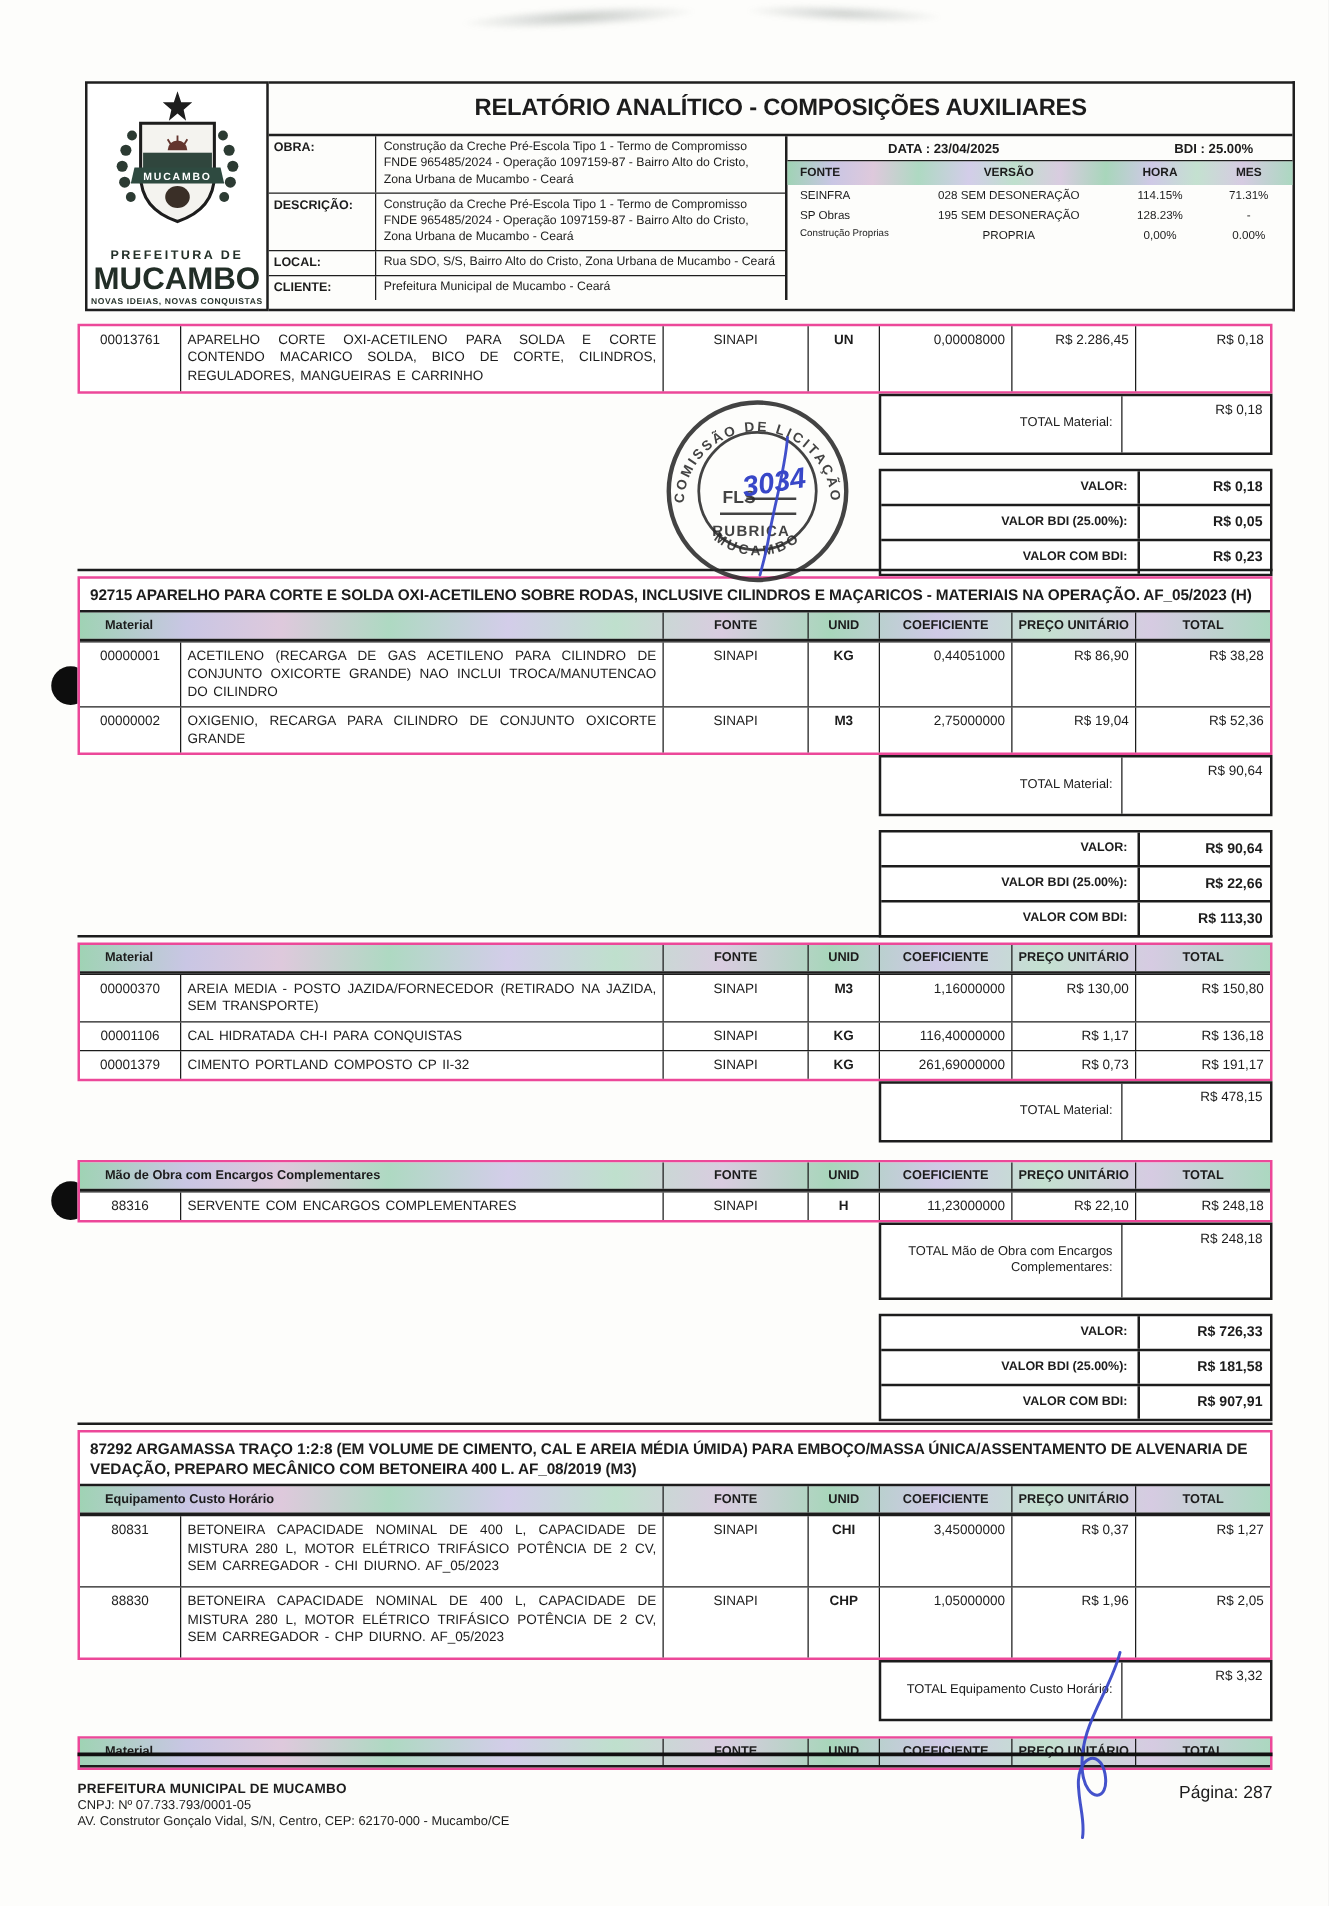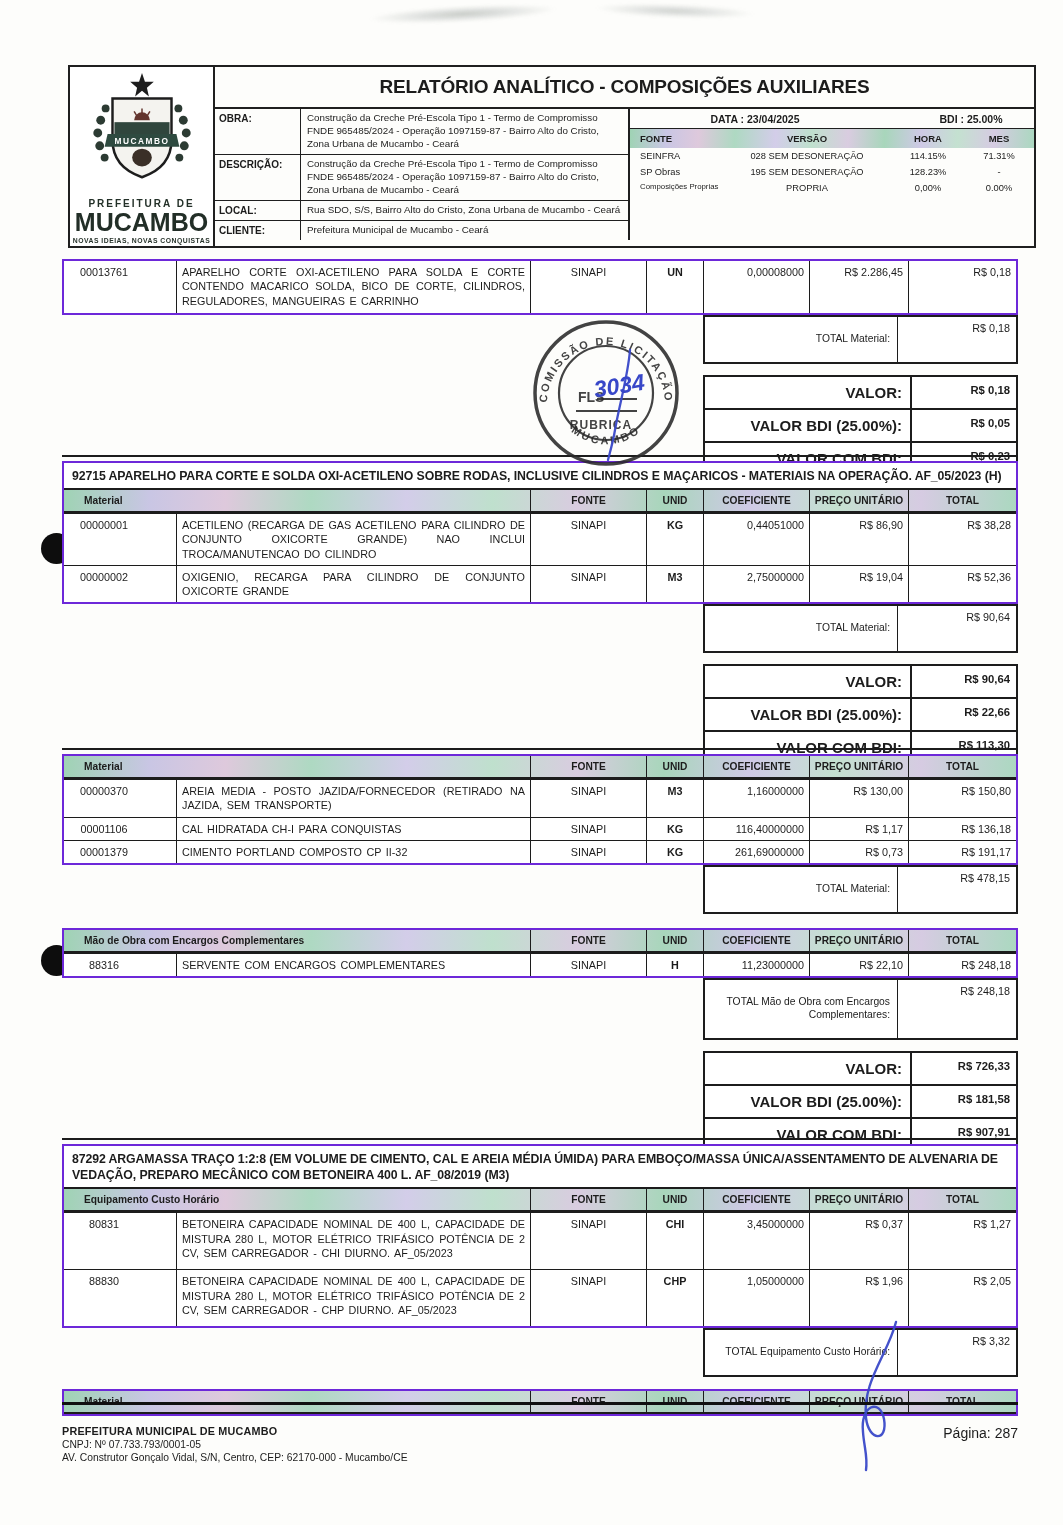--- a/index.html
+++ b/index.html
@@ -32,44 +32,44 @@
   .ft-head{display:flex;font-size:9.5px;font-weight:bold;padding:4px 0;border-top:1.5px solid #1f1f1f;}
   .ft-row{display:flex;font-size:9.3px;padding:3px 0;}
   .ft-c1{width:92px;padding-left:10px;box-sizing:border-box;}
   .ft-c2{width:170px;text-align:center;}
   .ft-c3{width:72px;text-align:center;}
   .ft-c4{width:70px;text-align:center;}
   .ft-small{font-size:7.8px;line-height:1.15;}
   
   .blk{position:absolute;left:62px;width:956px;}
   .dline{border-top:2.5px solid #1c1c1c;margin-bottom:4px;}
-  .box{border:2px solid #6d28d9;background:#fff;}
+  .box{border:2px solid #ec4899;background:#fff;}
   .sec-head{padding:5px 8px 4px 8px;font-size:12.3px;font-weight:bold;line-height:1.32;letter-spacing:-.1px;}
   .thead{display:flex;border-top:2px solid #1c1c1c;border-bottom:2px solid #1c1c1c;font-weight:bold;align-items:center;}
   .box > .thead:first-child{border-top:none;}
   .th{font-size:10.2px;padding:5px 4px;box-sizing:border-box;}
   .th-group{flex:1;padding-left:20px;text-align:left;}
   .trow{display:flex;border-top:1.5px solid #1c1c1c;}
   .trow:first-of-type{border-top:none;}
   .cell{padding:4px 5px;font-size:10.8px;line-height:1.32;box-sizing:border-box;}
   .bl{border-left:1.5px solid #1c1c1c;}
   .c-code{width:80px;text-align:center;flex:none;}
-  .c-desc{flex:1;text-align:justify;word-spacing:1.5px;margin-left:32px;}
+  .c-desc{flex:1;text-align:justify;word-spacing:1.5px;}
   .c-fonte{width:116px;text-align:center;flex:none;}
   .c-unid{width:57px;text-align:center;flex:none;font-weight:bold;}
   .c-coef{width:106px;text-align:right;flex:none;}
   .c-preco{width:99px;text-align:right;flex:none;}
   .c-total{width:108px;text-align:right;flex:none;}
   .totline{display:flex;border:2px solid #1c1c1c;margin-left:641px;width:315px;box-sizing:border-box;background:#fff;}
   .tot-lab{flex:1;text-align:right;font-size:10.3px;padding:16px 7px;line-height:1.25;}
   .tot-val{width:106px;border-left:1.5px solid #1c1c1c;text-align:right;font-size:10.8px;padding:5px 6px;display:flex;align-items:flex-start;justify-content:flex-end;}
   .valbox{margin-left:641px;width:315px;border:2px solid #1c1c1c;margin-top:11px;box-sizing:border-box;background:#fff;}
   .valrow{display:flex;border-top:2px solid #1c1c1c;}
   .valrow:first-child{border-top:none;}
-  .val-lab{flex:1;text-align:right;font-weight:bold;font-size:15px;padding:7px 8px;}
+  .val-lab{flex:1;text-align:right;font-weight:bold;font-size:10px;padding:7px 8px;}
   .val-val{width:106px;border-left:2px solid #1c1c1c;text-align:right;font-weight:bold;font-size:11.3px;padding:7px 6px;box-sizing:border-box;}
   .mt8{margin-top:14px;}
   
   .footer{position:absolute;left:62px;top:1402px;width:956px;border-top:3.5px solid #101010;padding-top:20px;display:flex;}
   .f-left{flex:1;}
   .f-org{font-size:10.8px;font-weight:bold;letter-spacing:.2px;}
   .f-line{font-size:10.3px;margin-top:2px;}
   .f-page{font-size:14px;white-space:nowrap;}
   
   .stamp{position:absolute;left:531px;top:318px;width:150px;height:150px;}
@@ -155,21 +155,21 @@
             <div class="ft-c3">114.15%</div>
             <div class="ft-c4">71.31%</div>
           </div>
           <div class="ft-row">
             <div class="ft-c1">SP Obras</div>
             <div class="ft-c2">195 SEM DESONERAÇÃO</div>
             <div class="ft-c3">128.23%</div>
             <div class="ft-c4">-</div>
           </div>
           <div class="ft-row">
-            <div class="ft-c1 ft-small">Composições Proprias</div>
+            <div class="ft-c1 ft-small">Construção Proprias</div>
             <div class="ft-c2">PROPRIA</div>
             <div class="ft-c3">0,00%</div>
             <div class="ft-c4">0.00%</div>
           </div>
         </div>
       </div>
     </div>
   </div>
 
   <div class="blk" style="top:259px">

